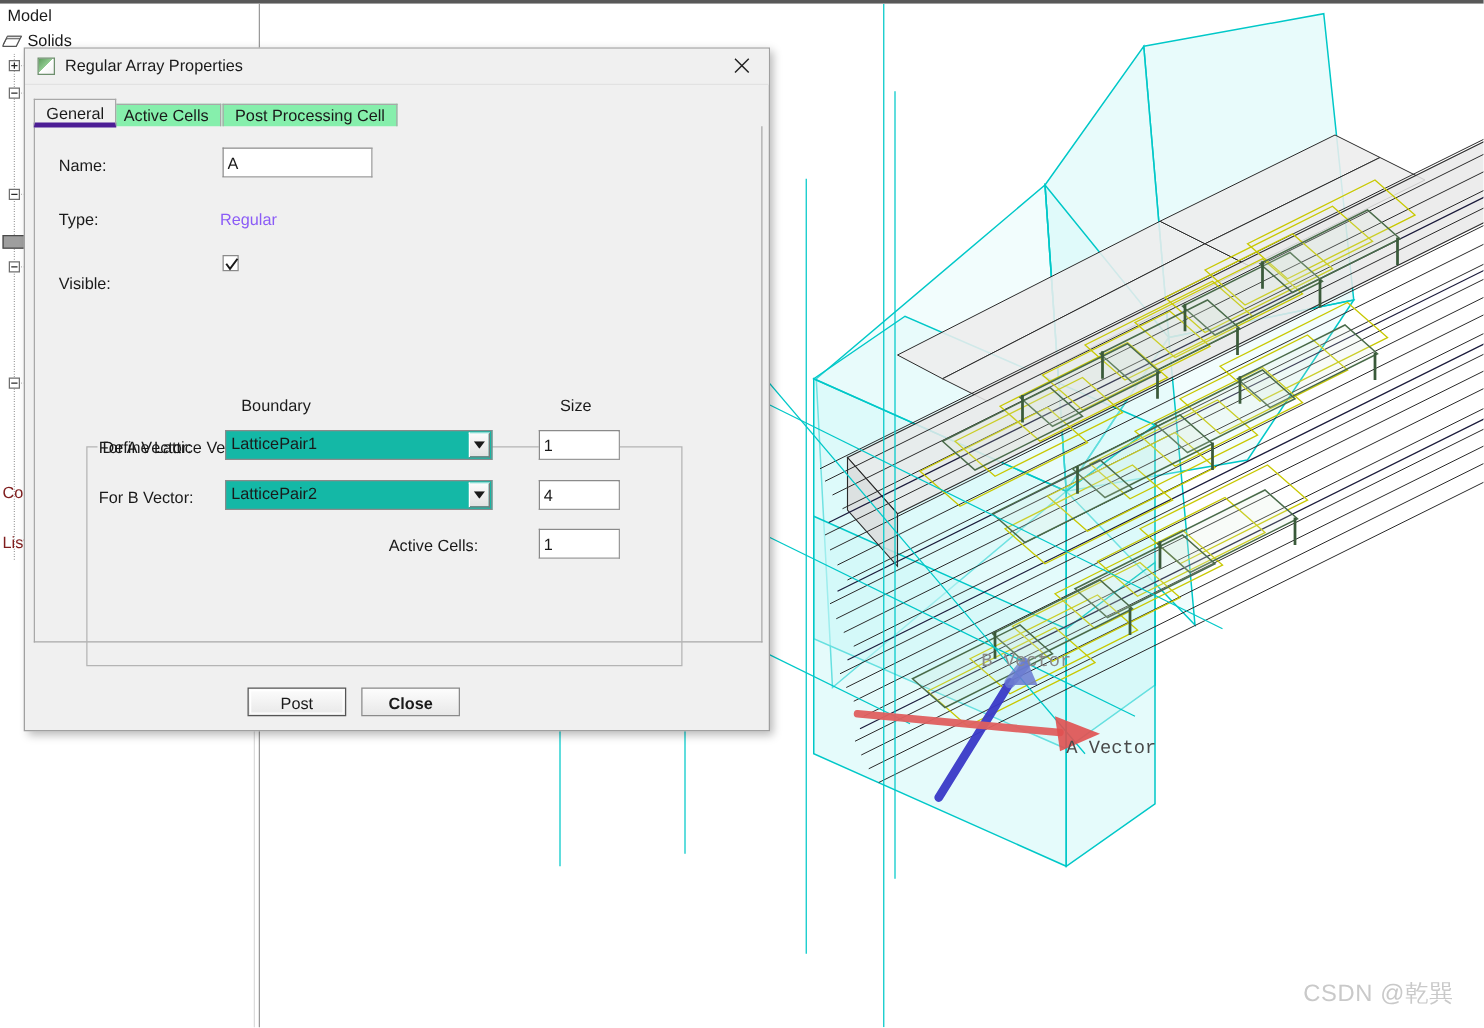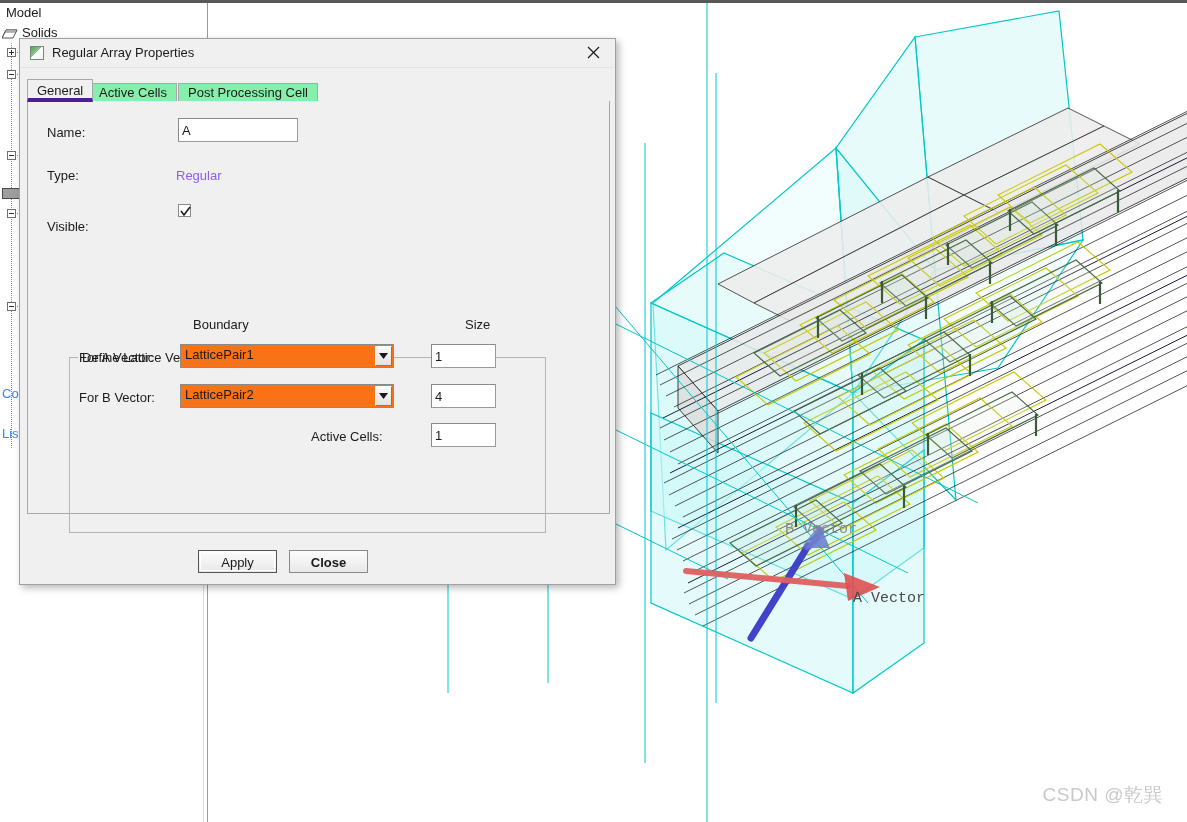--- a/index.html
+++ b/index.html
@@ -107,21 +107,21 @@
     left: 2px; top: 185px;
     width: 18px; height: 11px;
     background: #9e9e9e;
     border: 1px solid #4a4a4a;
     box-sizing: border-box;
   }
   .tree-leaf {
     position: absolute;
     left: 2px;
     font-size: 13px;
-    color: #3b82f6;
+    color: #7f1d1d;
     white-space: nowrap;
   }
   .tree-leaf.red { color: #c23b22; }
 
   
   .viewport {
     position: absolute;
     left: 208px; top: 3px;
     width: 979px; height: 819px;
     background: #ffffff;
@@ -277,21 +277,21 @@
     white-space: nowrap;
   }
   .col-header {
     position: absolute;
     font-size: 13px;
     color: #1a1a1a;
     white-space: nowrap;
   }
   .combo {
     position: absolute;
-    background: #f97316;
+    background: #14b8a6;
     border: 1px solid #8a8a8a;
     box-sizing: border-box;
     cursor: pointer;
   }
   .combo-text {
     position: absolute;
     left: 4px; top: 2px;
     font-size: 13px;
     color: #1a1a1a;
     white-space: nowrap;
@@ -564,21 +564,21 @@
       <div class="checkbox" style="left:150px; top:103px;">
         <svg width="11" height="11" viewBox="0 0 11 11">
           <polyline points="1,5 4,9 10,1" fill="none" stroke="#1a1a1a" stroke-width="1.6"></polyline>
         </svg>
       </div>
 
       <div class="groupbox"></div>
       <div class="group-title">Define Lattice Vectors and Array Size</div>
 
       <div class="col-header" style="left:165px; top:216px;">Boundary</div>
-      <div class="col-header" style="left:437px; top:216px;">Size</div>
+      <div class="col-header" style="left:420px; top:216px;">Size</div>
 
       <div class="field-label" style="left:51px; top:249px;">For A Vector:</div>
       <div class="combo" style="left:152px; top:243px; width:214px; height:24px;">
         <span class="combo-text">LatticePair1</span>
         <span class="combo-btn">
           <svg width="9" height="6" viewBox="0 0 9 6">
               <polygon points="0,0 9,0 4.5,6" fill="#1a1a1a"></polygon>
             </svg>
         </span>
       </div>
@@ -599,18 +599,18 @@
       <input class="textinput" style="left: 403px; top: 322px; width: 65px; height: 24px;" value="1">
 
     </div>
 
     <div class="tabstrip">
       <div class="tab active" style="left:0px;">General</div>
       <div class="tab" style="left:62px;">Active Cells</div>
       <div class="tab" style="left:151px;">Post Processing Cell</div>
     </div>
 
-    <button class="btn focused" style="left:178px; top:511px; width:79px;">Apply</button>
+    <button class="btn focused" style="left:178px; top:511px; width:79px;">Post</button>
     <button class="btn" style="left:269px; top:511px; width:79px;font-weight:bold;">Close</button>
 
   </div>
 
 </div>
 
 </body></html>

